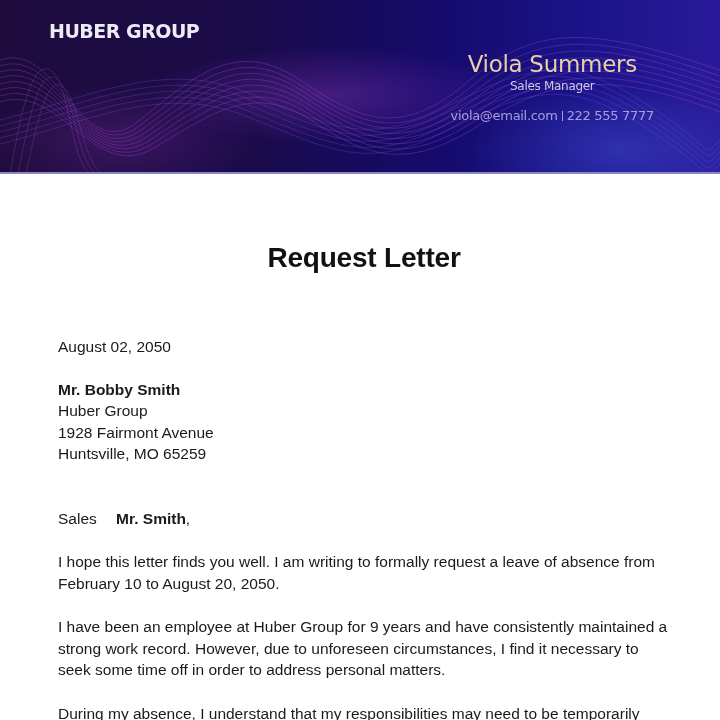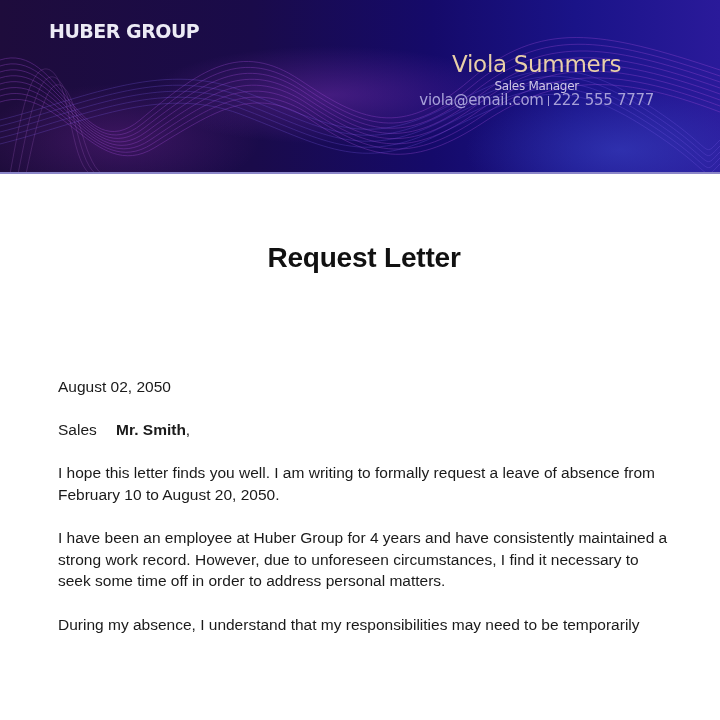--- a/index.html
+++ b/index.html
@@ -25,32 +25,32 @@
     .sender { position: absolute; right: 66px; top: 50px; text-align: center; }
     .sender-name {
       font-family: "DejaVu Sans", sans-serif; font-size: 23px; color: #e8cfa8;
       letter-spacing: -0.3px; line-height: 28px;
     }
     .sender-title {
       font-family: "DejaVu Sans", sans-serif; font-size: 12px; color: #cfc7e6;
       margin-top: 0; line-height: 16px; letter-spacing: -0.3px;
     }
     .sender-contact {
-      font-family: "DejaVu Sans", sans-serif; font-size: 15px; color: #a7a0d8;
-      margin-top: 0; line-height: 12px; letter-spacing: -0.3px;
+      font-family: "DejaVu Sans", sans-serif; font-size: 13px; color: #a7a0d8;
+      margin-top: 16px; line-height: 12px; letter-spacing: -0.3px;
     }
     .sender-contact .sep { display: inline-block; width: 1px; height: 10px; background: #a7a0d8; margin: 0 4px; vertical-align: -1px; }
 
     .doc-title {
       position: absolute; left: 4px; top: 242px; width: 720px; text-align: center;
       font-size: 28px; font-weight: bold; color: #111; letter-spacing: -0.2px;
     }
 
     .content { position: absolute; left: 58px; top: 336px; width: 610px; font-size: 15.5px; line-height: 21.5px; color: #1a1a1a; }
-    .date { margin-bottom: 21px; margin-top: 40px; }
+    .date { margin-bottom: 21px; }
     .recipient-name { font-weight: bold; }
     .recipient { margin-bottom: 43px; }
     .greeting { margin-bottom: 22px; }
     .greeting b { font-weight: bold; margin-left: 15px; }
     .para { margin-bottom: 22px; }
   </style>
 </head>
 <body>
 
 <div class="header">
@@ -88,19 +88,25 @@
       <span>viola@email.com</span><span class="sep"></span><span>222 555 7777</span>
     </div>
   </div>
 </div>
 
 <h1 class="doc-title">Request Letter</h1>
 
 <div class="content">
   <div class="date">August 02, 2050</div>
 
+  <div class="recipient">
+    <div class="recipient-name">Mr. Bobby Smith</div>
+    <div>Huber Group</div>
+    <div>1928 Fairmont Avenue</div>
+    <div>Huntsville, MO 65259</div>
+  </div>
 
   <div class="greeting"><span>Sales </span><b>Mr. Smith</b><span>,</span></div>
 
   <p class="para">I hope this letter finds you well. I am writing to formally request a leave of absence from February 10 to August 20, 2050.</p>
-  <p class="para">I have been an employee at Huber Group for 4 years and have consistently maintained a strong work record. However, due to unforeseen circumstances, I find it necessary to seek some time off in order to address personal matters.</p>
+  <p class="para">I have been an employee at Huber Group for 9 years and have consistently maintained a strong work record. However, due to unforeseen circumstances, I find it necessary to seek some time off in order to address personal matters.</p>
   <p class="para">During my absence, I understand that my responsibilities may need to be temporarily</p>
 </div>
 
 </body></html>

